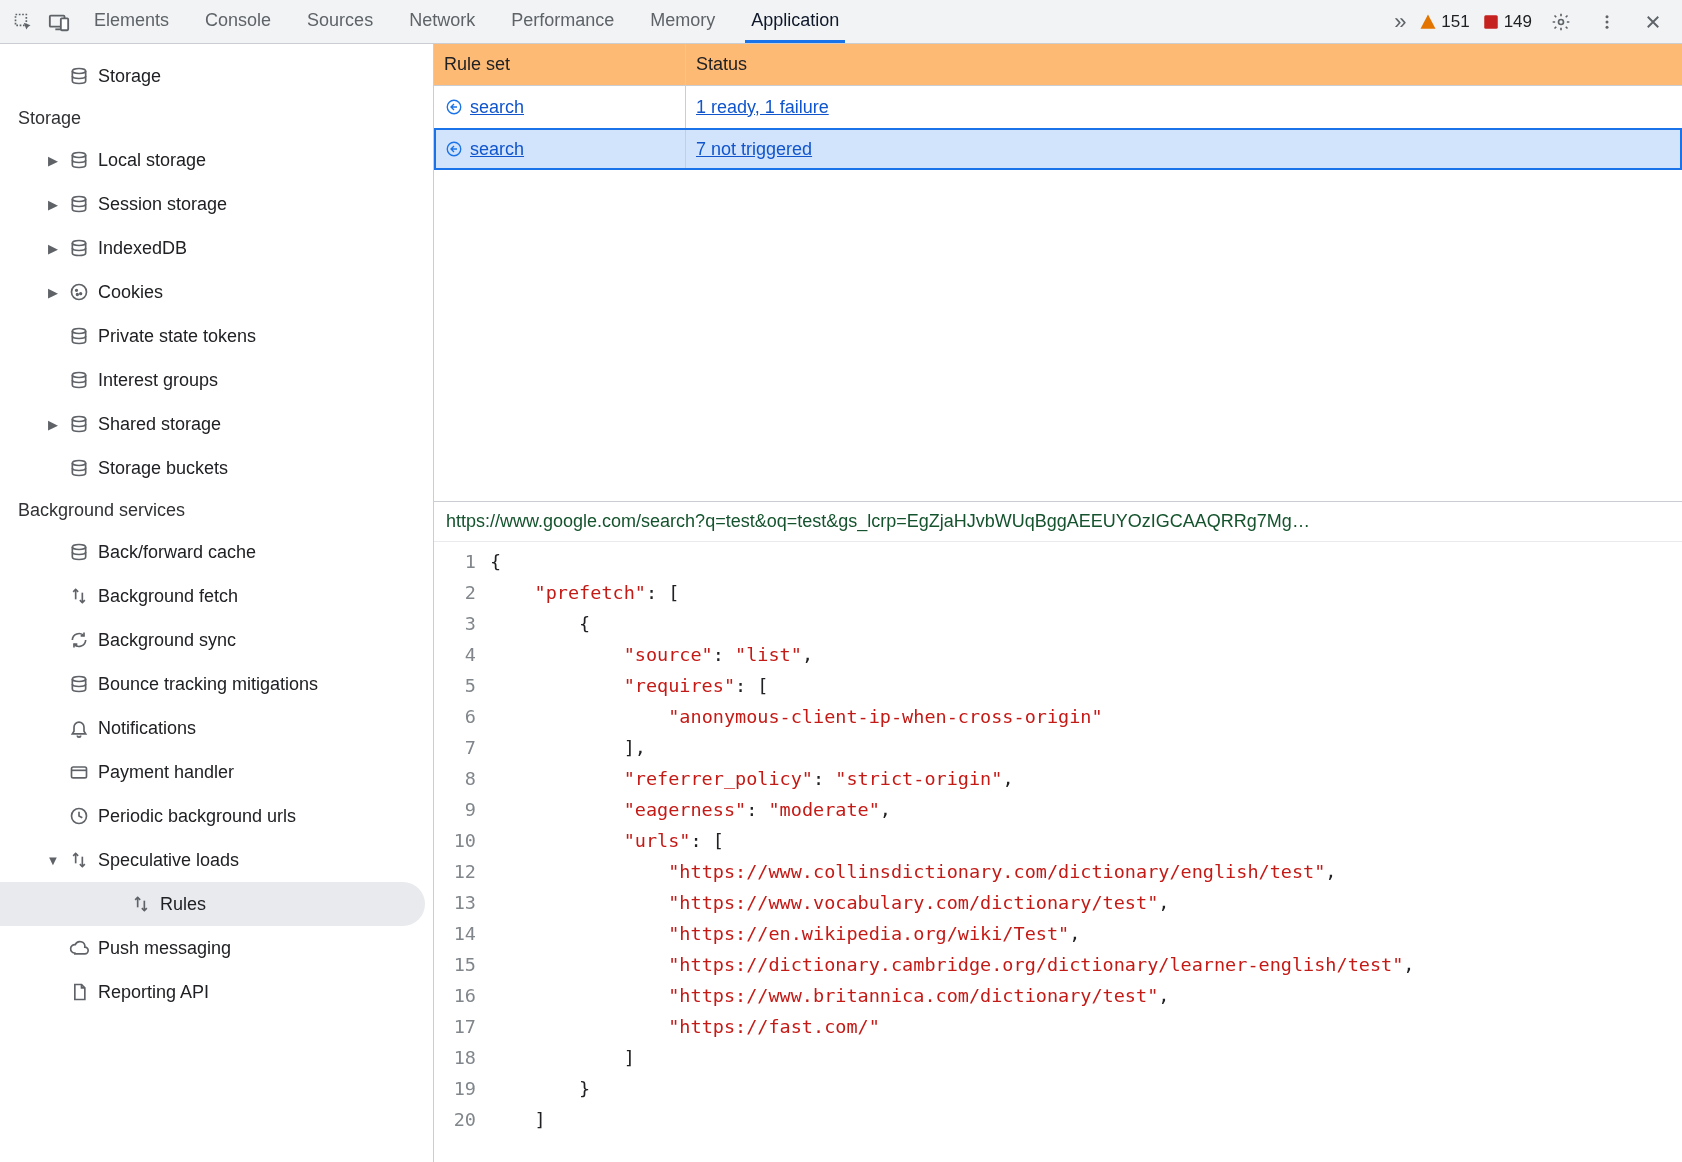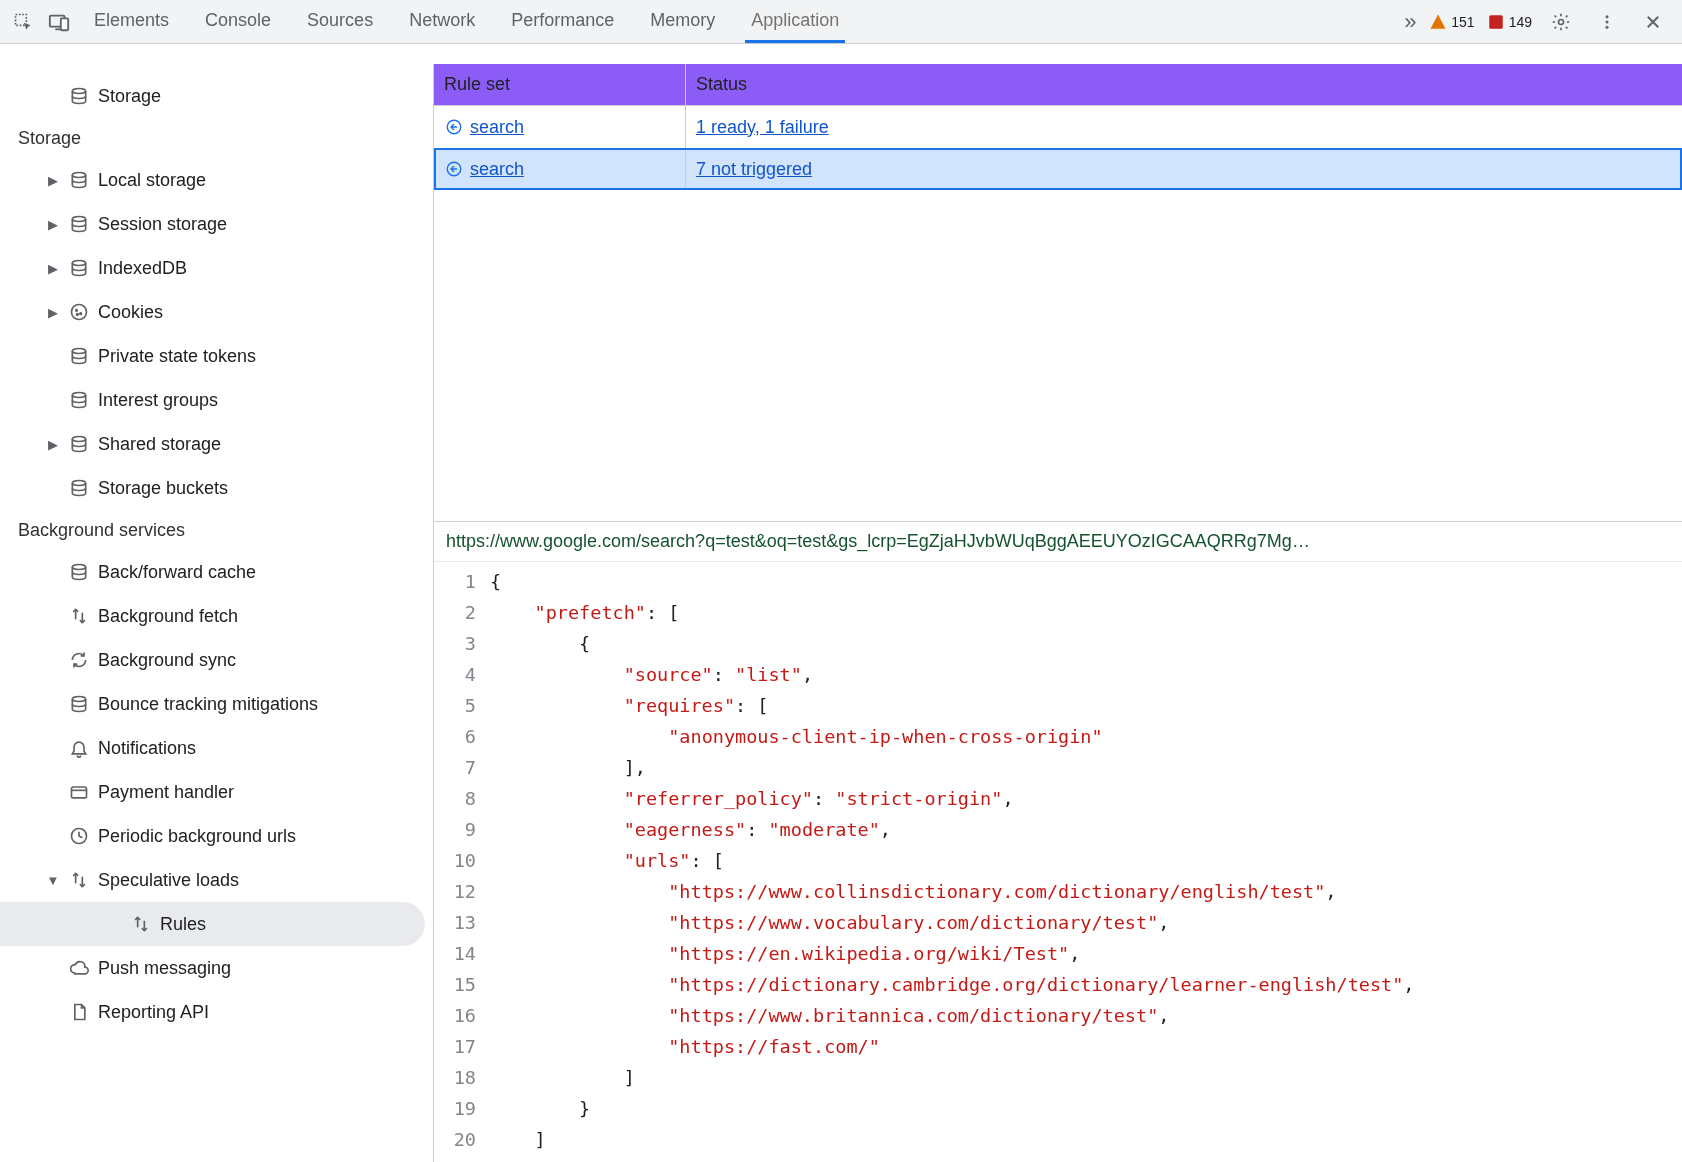--- a/index.html
+++ b/index.html
@@ -1,26 +1,26 @@
 <!DOCTYPE html>
 <html><head>
 <meta charset="utf-8">
 <style>
   * { box-sizing: border-box; }
   html, body { margin: 0; padding: 0; font-family: "Helvetica Neue", Arial, sans-serif; font-size: 18px; color: #202124; background: #fff; height: 100%; }
-  .root { width: 1682px; height: 1162px; display: flex; flex-direction: column; gap: 20px; }
+  .root { width: 1682px; height: 1162px; display: flex; flex-direction: column; }
 
   
   .toolbar { height: 44px; background: #f1f3f4; border-bottom: 1px solid #cacdd1; display: flex; align-items: center; padding: 0 6px; gap: 2px; }
   .tool-icon { width: 34px; height: 34px; display: flex; align-items: center; justify-content: center; color: #5f6368; border-radius: 4px; }
   .tabs { display: flex; align-items: stretch; height: 100%; margin-left: 10px; gap: 24px; flex: 1; }
   .tab { display: flex; align-items: center; color: #5f6368; padding: 0 6px; border-bottom: 3px solid transparent; cursor: default; }
-  .tab.active { color: #737373; border-bottom-color: #1a73e8; }
+  .tab.active { color: #0f172a; border-bottom-color: #1a73e8; }
   .toolbar-right { display: flex; align-items: center; gap: 12px; margin-left: auto; padding-right: 6px; }
-  .badge { display: flex; align-items: center; gap: 4px; font-size: 14px; }
+  .badge { display: flex; align-items: center; gap: 4px; font-size: 17px; }
   .badge-warn svg { fill: #e37400; }
   .badge-err  svg { fill: #c5221f; }
 
   
   .main { flex: 1; display: flex; min-height: 0; }
   .sidebar { width: 434px; border-right: 1px solid #cacdd1; overflow-y: auto; padding-top: 10px; font-size: 18px; }
   .content { flex: 1; display: flex; flex-direction: column; min-width: 0; }
 
   
   .tree-row { display: flex; align-items: center; height: 44px; padding-left: 14px; gap: 8px; white-space: nowrap; }
@@ -30,21 +30,21 @@
   .tree-row .twisty.none::before { content: ""; }
   .tree-row .row-icon { width: 22px; height: 22px; display:flex; align-items:center; justify-content:center; color:#5f6368; }
   .tree-heading { font-size: 18px; color:#303134; padding-left: 18px; height: 40px; display:flex; align-items:center; }
   .tree-row.depth-2 { padding-left: 46px; }
   .tree-row.depth-3 { padding-left: 108px; }
   .tree-row.selected { background: #e8eaed; border-radius: 0 22px 22px 0; margin-right: 8px; }
 
   
   .table { display: flex; flex-direction: column; border-bottom: 1px solid #cacdd1; height: 458px; }
   .trow { display: flex; height: 42px; font-size: 18px; }
-  .trow.header { background: #8b5cf6; border-bottom: 1px solid #cacdd1; color: #202124; }
+  .trow.header { background: #fdba74; border-bottom: 1px solid #cacdd1; color: #202124; }
   .tcell { display: flex; align-items: center; padding: 0 10px; }
   .col-ruleset { width: 252px; border-right: 1px solid #cacdd1; gap: 6px; }
   .col-status  { flex: 1; }
   .trow.selected { background: #d2e3fc; outline: 2px solid #1a73e8; outline-offset: -2px; }
   .trow.data a { color: #1155cc; }
   .trow.data .col-ruleset { color: #1a73e8; }
   .rule-icon { width: 20px; height: 20px; display:flex; align-items:center; justify-content:center; }
   .rule-icon svg { stroke: #1a73e8; fill: none; stroke-width: 1.8; }
 
   

